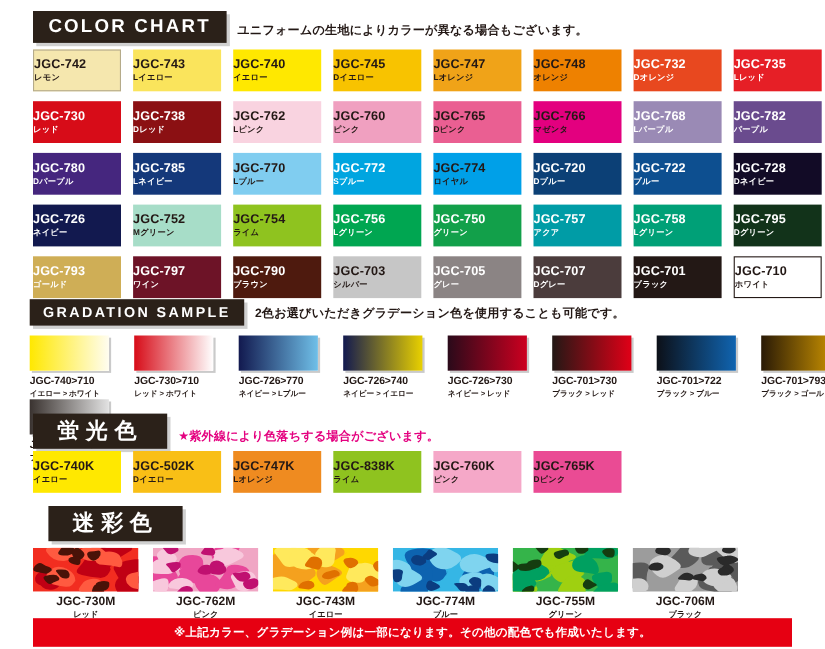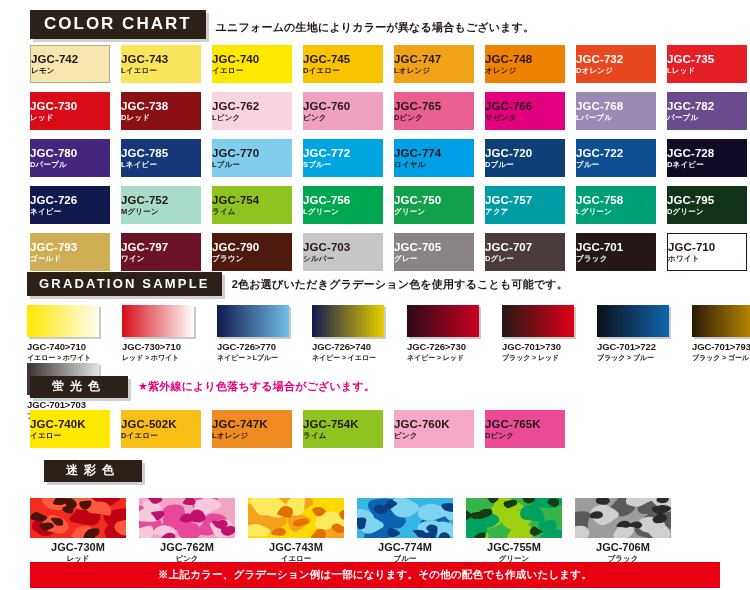--- a/index.html
+++ b/index.html
@@ -21,21 +21,21 @@
     box-shadow:3px 3px 0 rgba(150,150,150,0.45);
     padding:4px 14px 5px 14px;
     vertical-align:middle;
   }
   .sec-head.latin{
     font-size:17px;font-weight:bold;letter-spacing:2.0px;
     font-family:"Liberation Sans","DejaVu Sans",sans-serif;
   }
   .sec-head.latin.small{font-size:13px;letter-spacing:2.2px;padding:4px 12px 5px 12px;}
   .sec-head.jp{
-    font-size:12px;font-weight:bold;letter-spacing:6px;
+    font-size:20px;font-weight:bold;letter-spacing:6px;
     padding:2px 22px 3px 22px;
   }
   .sec-row{display:flex;align-items:flex-end;gap:10px;}
   .sec-note{
     font-size:11px;color:#231815;font-weight:bold;
     padding-bottom:4px;letter-spacing:0.2px;
   }
   .sec-note.warn{color:#e4007f;}
 
   
@@ -96,21 +96,20 @@
     margin-top:1px;text-align:center;
   }
 
   
   .footer{
     background:#e60012;color:#ffffff;
     font-size:10.5px;font-weight:bold;
     text-align:center;
     padding:6px 0 6px 0;
     letter-spacing:0.2px;
-    font-family:Liberation Serif, serif;
   }
 </style>
 </head>
 <body>
 
 <div class="page">
 
   <div style="position:absolute;left:30px;top:10px;">
     <div class="sec-row">
       <div class="sec-head latin">COLOR CHART</div>
@@ -350,21 +349,21 @@
       </div>
       <div class="sw" style="background: rgb(249, 191, 22); color: rgb(35, 24, 21);">
         <span class="code">JGC-502K</span>
         <span class="name">Dイエロー</span>
       </div>
       <div class="sw" style="background: rgb(239, 139, 32); color: rgb(35, 24, 21);">
         <span class="code">JGC-747K</span>
         <span class="name">Lオレンジ</span>
       </div>
       <div class="sw" style="background: rgb(143, 195, 31); color: rgb(35, 24, 21);">
-        <span class="code">JGC-754K</span>
+        <span class="code">JGC-838K</span>
         <span class="name">ライム</span>
       </div>
       <div class="sw" style="background: rgb(245, 168, 200); color: rgb(35, 24, 21);">
         <span class="code">JGC-760K</span>
         <span class="name">ピンク</span>
       </div>
       <div class="sw" style="background: rgb(234, 75, 148); color: rgb(35, 24, 21);">
         <span class="code">JGC-765K</span>
         <span class="name">Dピンク</span>
       </div>

